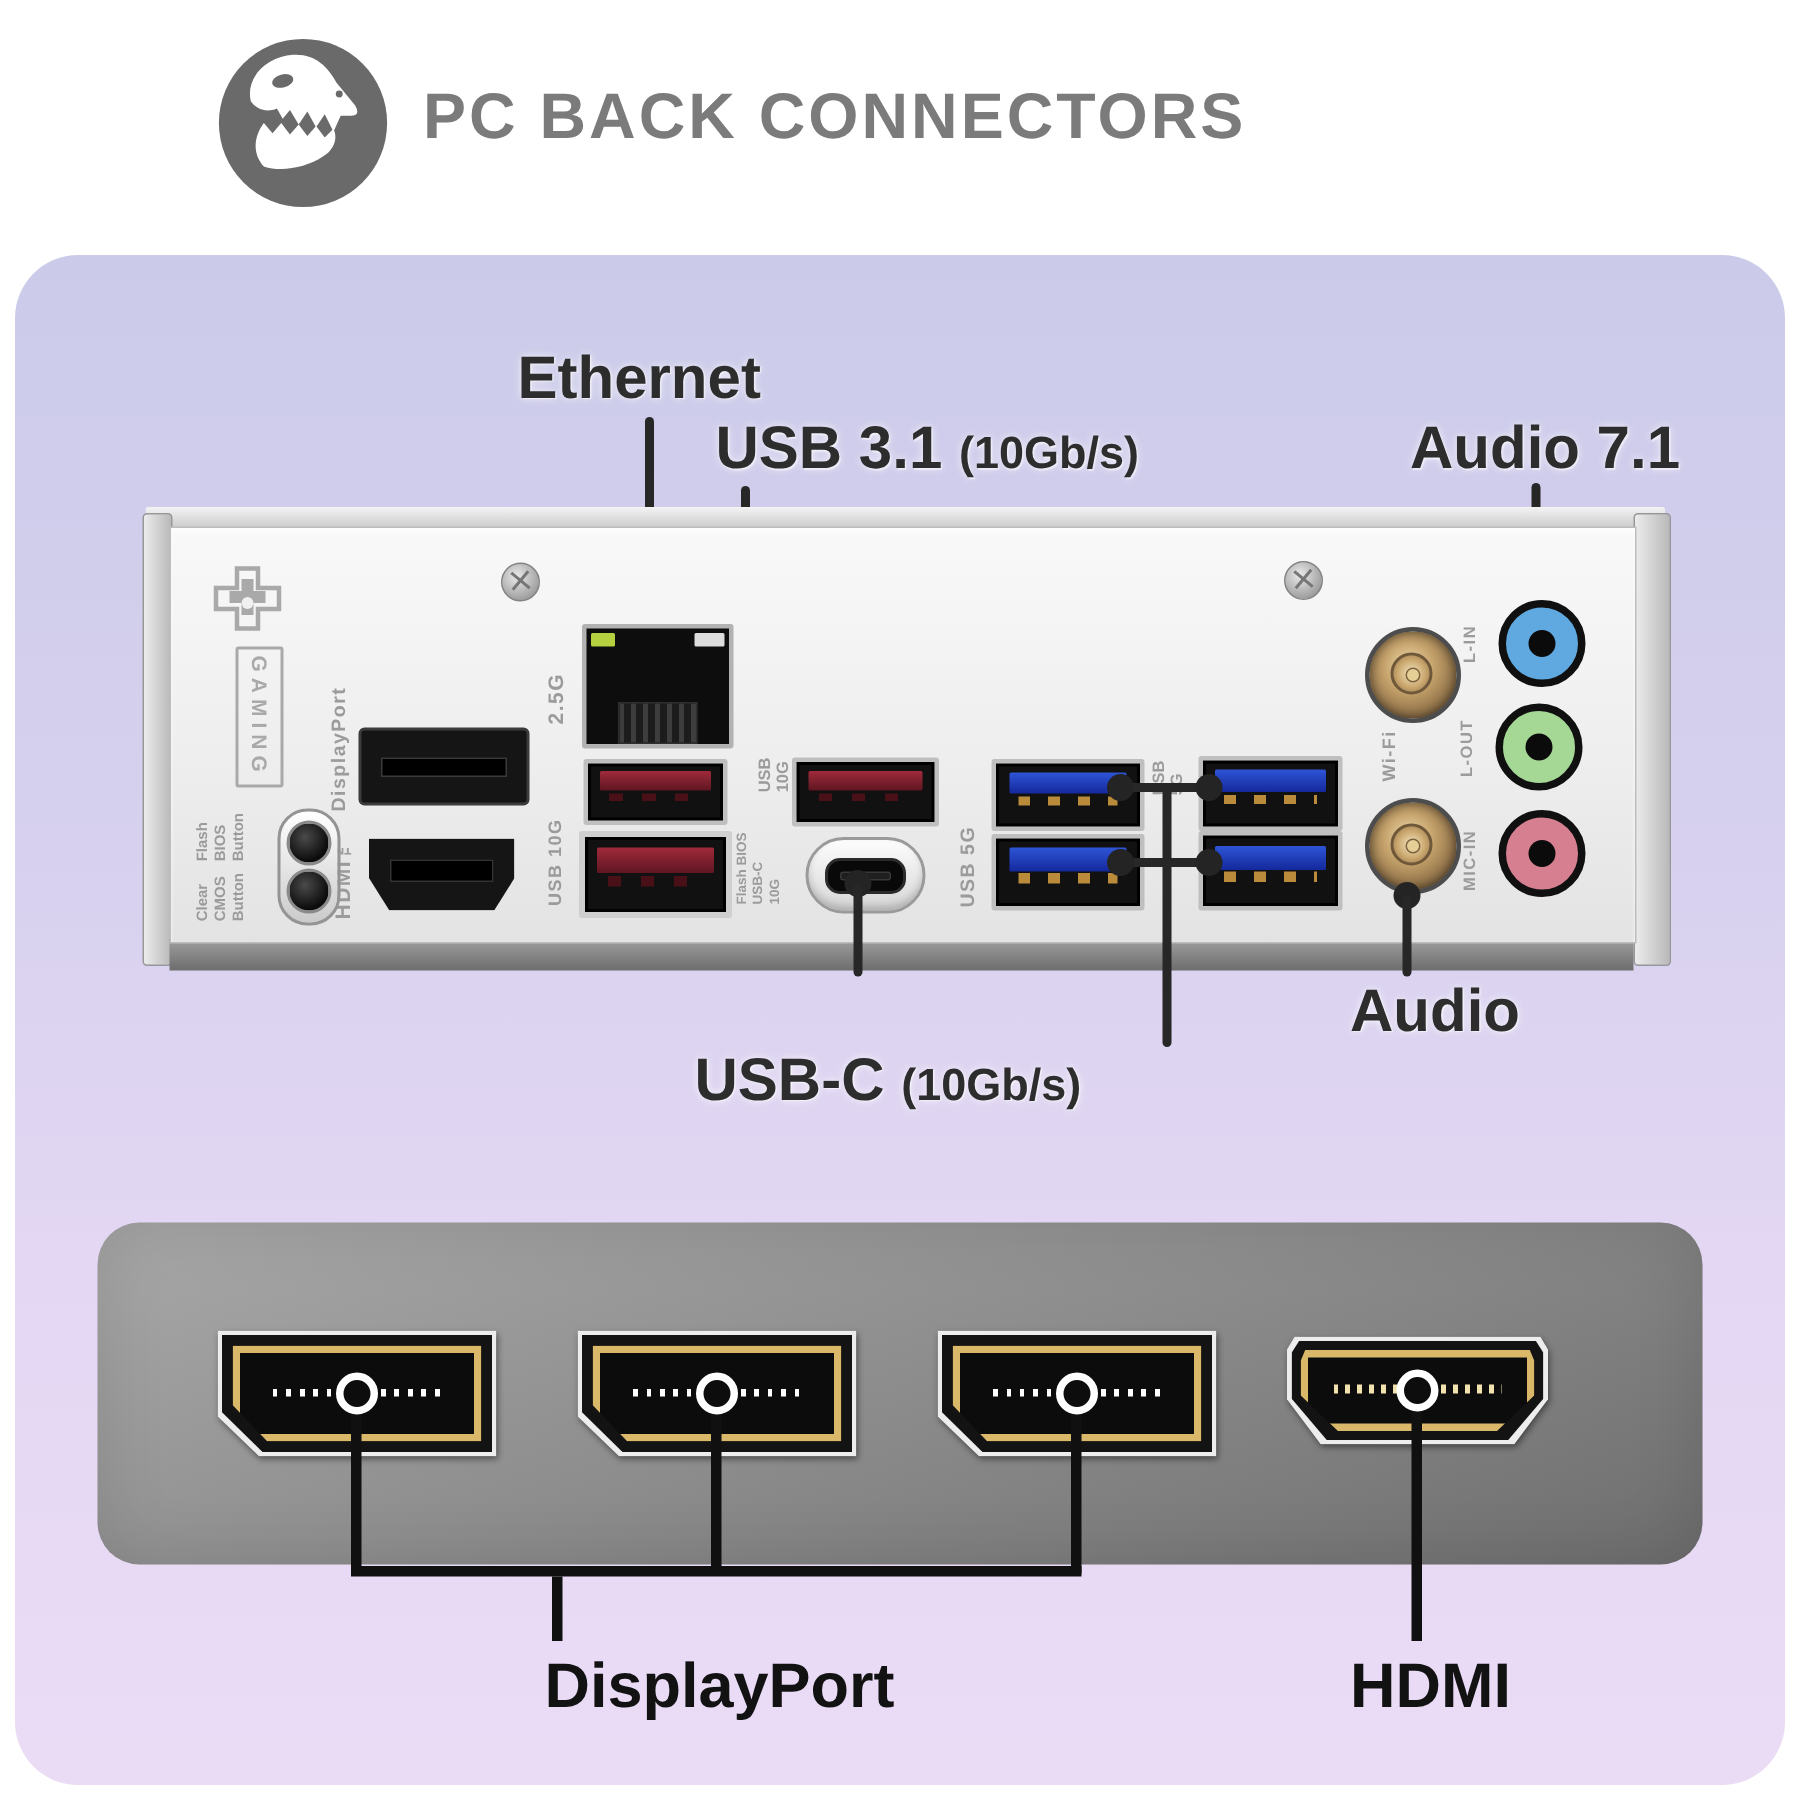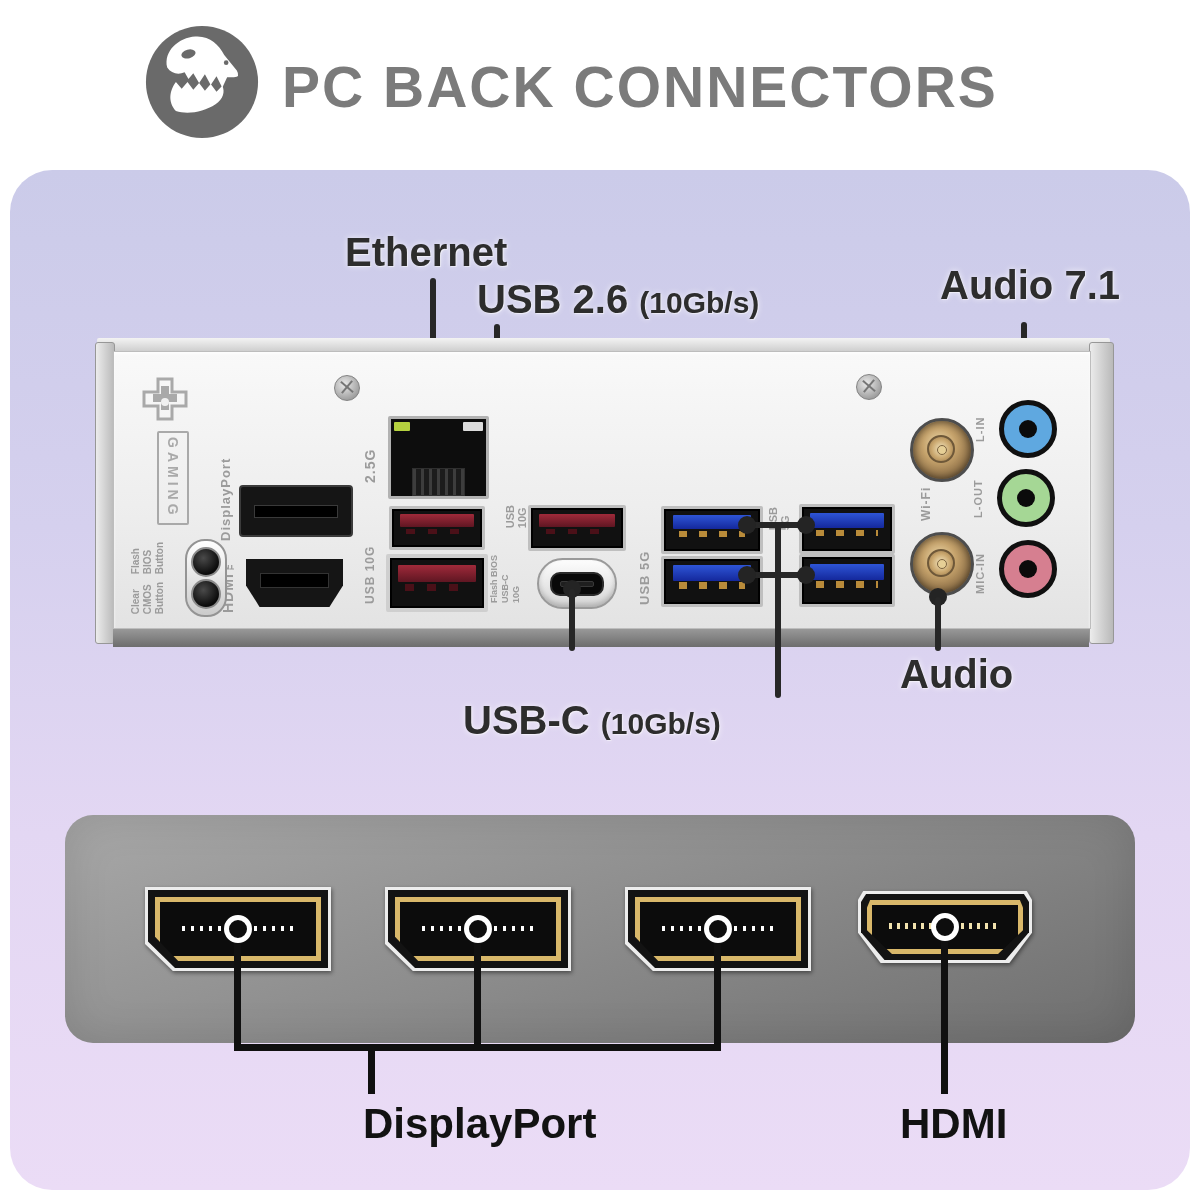--- a/index.html
+++ b/index.html
@@ -1,21 +1,21 @@
 <!DOCTYPE html>
 <html><head>
 <meta charset="utf-8">
 <style>
   html,body{margin:0;padding:0;background:#ffffff;}
   .stage{position:relative;width:1200px;height:1200px;overflow:hidden;
          font-family:"Liberation Sans",sans-serif;background:#ffffff;}
   .abs{position:absolute;}
 
   
-  .title{font-size:57px;font-weight:bold;color:#7b7b7b;letter-spacing:2px;white-space:nowrap;}
+  .title{font-size:43px;font-weight:bold;color:#7b7b7b;letter-spacing:2px;white-space:nowrap;}
 
   
   .card{left:10px;top:170px;width:1180px;height:1020px;border-radius:42px;
         background:linear-gradient(180deg,#cbcbe9 0%,#d5d0ee 35%,#e3d7f3 65%,#ebdcf6 100%);}
 
   
   .lbl{font-weight:bold;color:#2d2d2d;font-size:40px;white-space:nowrap;
        text-shadow:0 0 6px rgba(255,255,255,.75),1px 1px 0 rgba(255,255,255,.45);}
   .lbl small{font-size:30px;font-weight:bold;}
   .vline{width:6px;background:#272727;border-radius:3px;}
@@ -125,24 +125,24 @@
       <ellipse cx="46" cy="31" rx="7.5" ry="4.5" fill="#6a6a6a" transform="rotate(-15 46 31)"></ellipse>
       <circle cx="85" cy="40" r="2.4" fill="#6a6a6a"></circle>
     </svg>
   </div>
   <div class="abs title" style="left:282px;top:54px;">PC BACK CONNECTORS</div>
 
   <div class="abs card"></div>
 
   <div class="abs lbl" style="left:345px;top:230px;">Ethernet</div>
   <div class="abs lbl" style="left:477px;top:277px;">
-    <span>USB 2.6</span>
+    <span>USB 3.1</span>
     <small>(10Gb/s)</small>
   </div>
-  <div class="abs lbl" style="left:940px;top:263px;">Audio 7.1</div>
+  <div class="abs lbl" style="left:940px;top:277px;">Audio 7.1</div>
 
   <div class="abs vline" style="left:430px;top:278px;height:138px;"></div>
   <div class="abs dot" style="left:424px;top:405px;"></div>
 
   <div class="abs vline" style="left:494px;top:324px;height:252px;"></div>
   <div class="abs hline" style="left:466px;top:520px;width:68px;"></div>
   <div class="abs dot" style="left:457px;top:514px;"></div>
   <div class="abs dot" style="left:525px;top:514px;"></div>
   <div class="abs hline" style="left:472px;top:572px;width:26px;"></div>
   <div class="abs dot" style="left:463px;top:566px;"></div>

